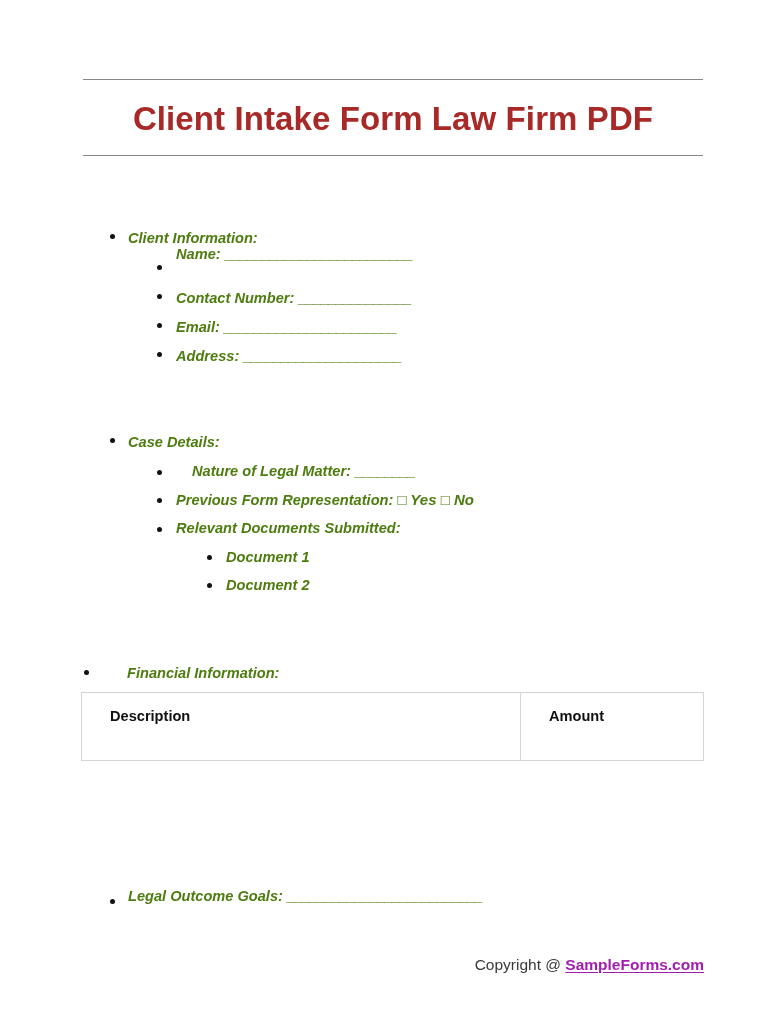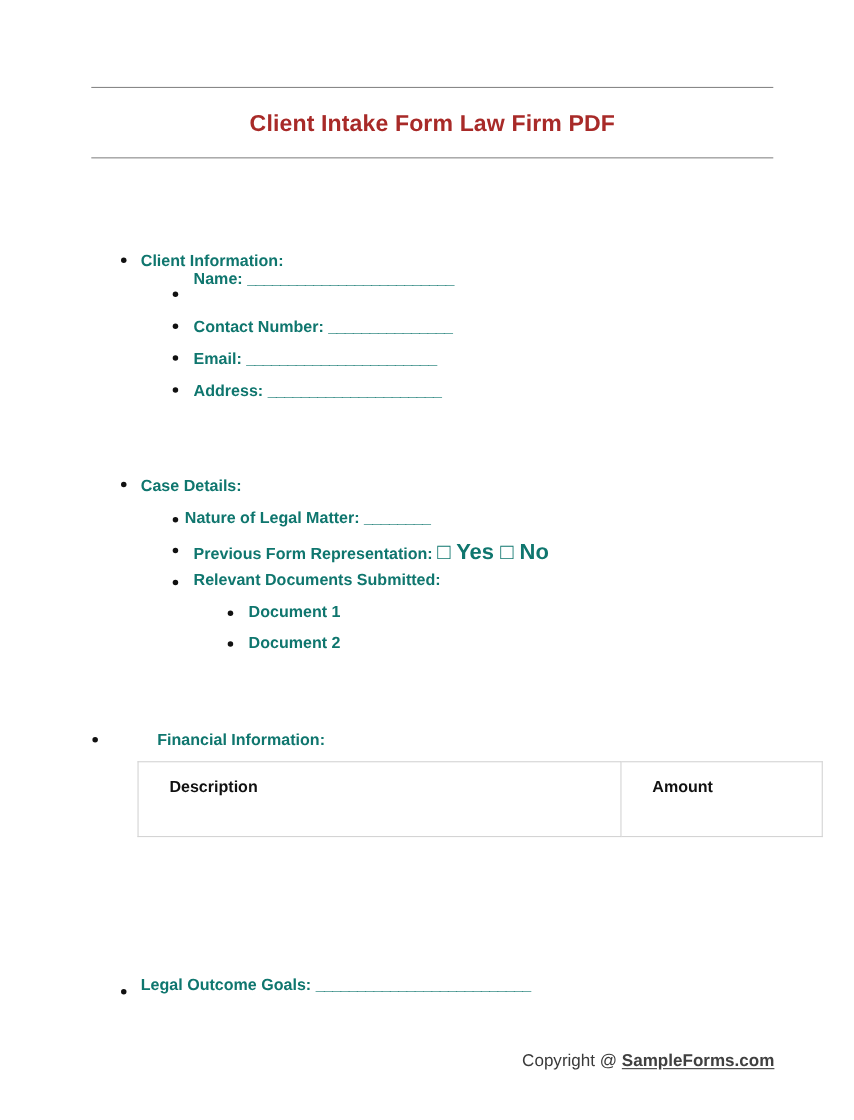--- a/index.html
+++ b/index.html
@@ -29,69 +29,69 @@
     top: 79px;
     width: 620px;
   }
   .rule {
     height: 0;
     border-top: 1.4px solid #888888;
   }
   .doc-title {
     text-align: center;
     color: #A82A28;
-    font-size: 21px;
+    font-size: 33px;
     font-weight: bold;
     line-height: 1.0;
     padding: 22px 0 20px 0;
     letter-spacing: 0.1px;
     white-space: nowrap;
   }
 
   
   .content {
     position: absolute;
     left: 0;
     top: 0;
     width: 776px;
   }
 
   .line {
     position: absolute;
     white-space: nowrap;
     font-size: 14.6px;
     font-weight: bold;
-    color: #0f766e;
+    color: #4d7c0f;
     line-height: 1;
+    font-style: italic;
   }
 
   .bullet {
     position: absolute;
     width: 5px;
     height: 5px;
     border-radius: 50%;
     background: #111111;
   }
 
   .blank {
     font-weight: bold;
     letter-spacing: -0.6px;
   }
 
-  .chk { font-size: 20px; }
+  .chk { font-size: 15px; }
 
   
   .fin-table {
     position: absolute;
     left: 81px;
     top: 692px;
     width: 622px;
     border-collapse: collapse;
     table-layout: fixed;
-    margin-left: 44px;
   }
   .fin-table td, .fin-table th {
     border: 1px solid #d4d4d4;
     text-align: left;
     vertical-align: top;
     padding: 15px 0 0 28px;
     font-size: 14.6px;
     color: #111111;
   }
   .fin-table th {
@@ -117,21 +117,21 @@
     left: 0;
     top: 957px;
     width: 704px;
     text-align: right;
     font-size: 15.5px;
     color: #3a3a3a;
     font-weight: normal;
     line-height: 1;
   }
   .brand {
-    color: #404040;
+    color: #a21caf;
     font-weight: bold;
     text-decoration: underline;
     text-underline-offset: 2px;
   }
 </style>
 </head>
 <body>
 
 <div class="page">
 
@@ -167,42 +167,42 @@
     <span class="bullet" style="left:157px; top:352px;"></span>
     <div class="line" style="left:176px; top:349px;">
       <span>Address:</span>
       <span class="blank">_____________________</span>
     </div>
 
     <span class="bullet" style="left:110px; top:438px;"></span>
     <div class="line" style="left:128px; top:435px;">Case Details:</div>
 
     <span class="bullet" style="left:157px; top:470px;"></span>
-    <div class="line" style="left:168px; top:464px;">
+    <div class="line" style="left:192px; top:464px;">
       <span>Nature of Legal Matter:</span>
       <span class="blank">________</span>
     </div>
 
     <span class="bullet" style="left:157px; top:498px;"></span>
     <div class="line" style="left:176px; top:492px;">
       <span>Previous Form Representation:</span>
       <span class="chk">□ Yes □ No</span>
     </div>
 
     <span class="bullet" style="left:157px; top:527px;"></span>
     <div class="line" style="left:176px; top:521px;">Relevant Documents Submitted:</div>
 
     <span class="bullet" style="left:207px; top:555px;"></span>
     <div class="line" style="left:226px; top:550px;">Document 1</div>
 
     <span class="bullet" style="left:207px; top:583px;"></span>
     <div class="line" style="left:226px; top:578px;">Document 2</div>
 
     <span class="bullet" style="left:84px; top:670px;"></span>
-    <div class="line" style="left:143px; top:666px;">Financial Information:</div>
+    <div class="line" style="left:127px; top:666px;">Financial Information:</div>
 
     <table class="fin-table">
       <colgroup>
         <col class="col-desc">
         <col class="col-amt">
       </colgroup>
       <thead>
         <tr>
           <th>Description</th>
           <th>Amount</th>

